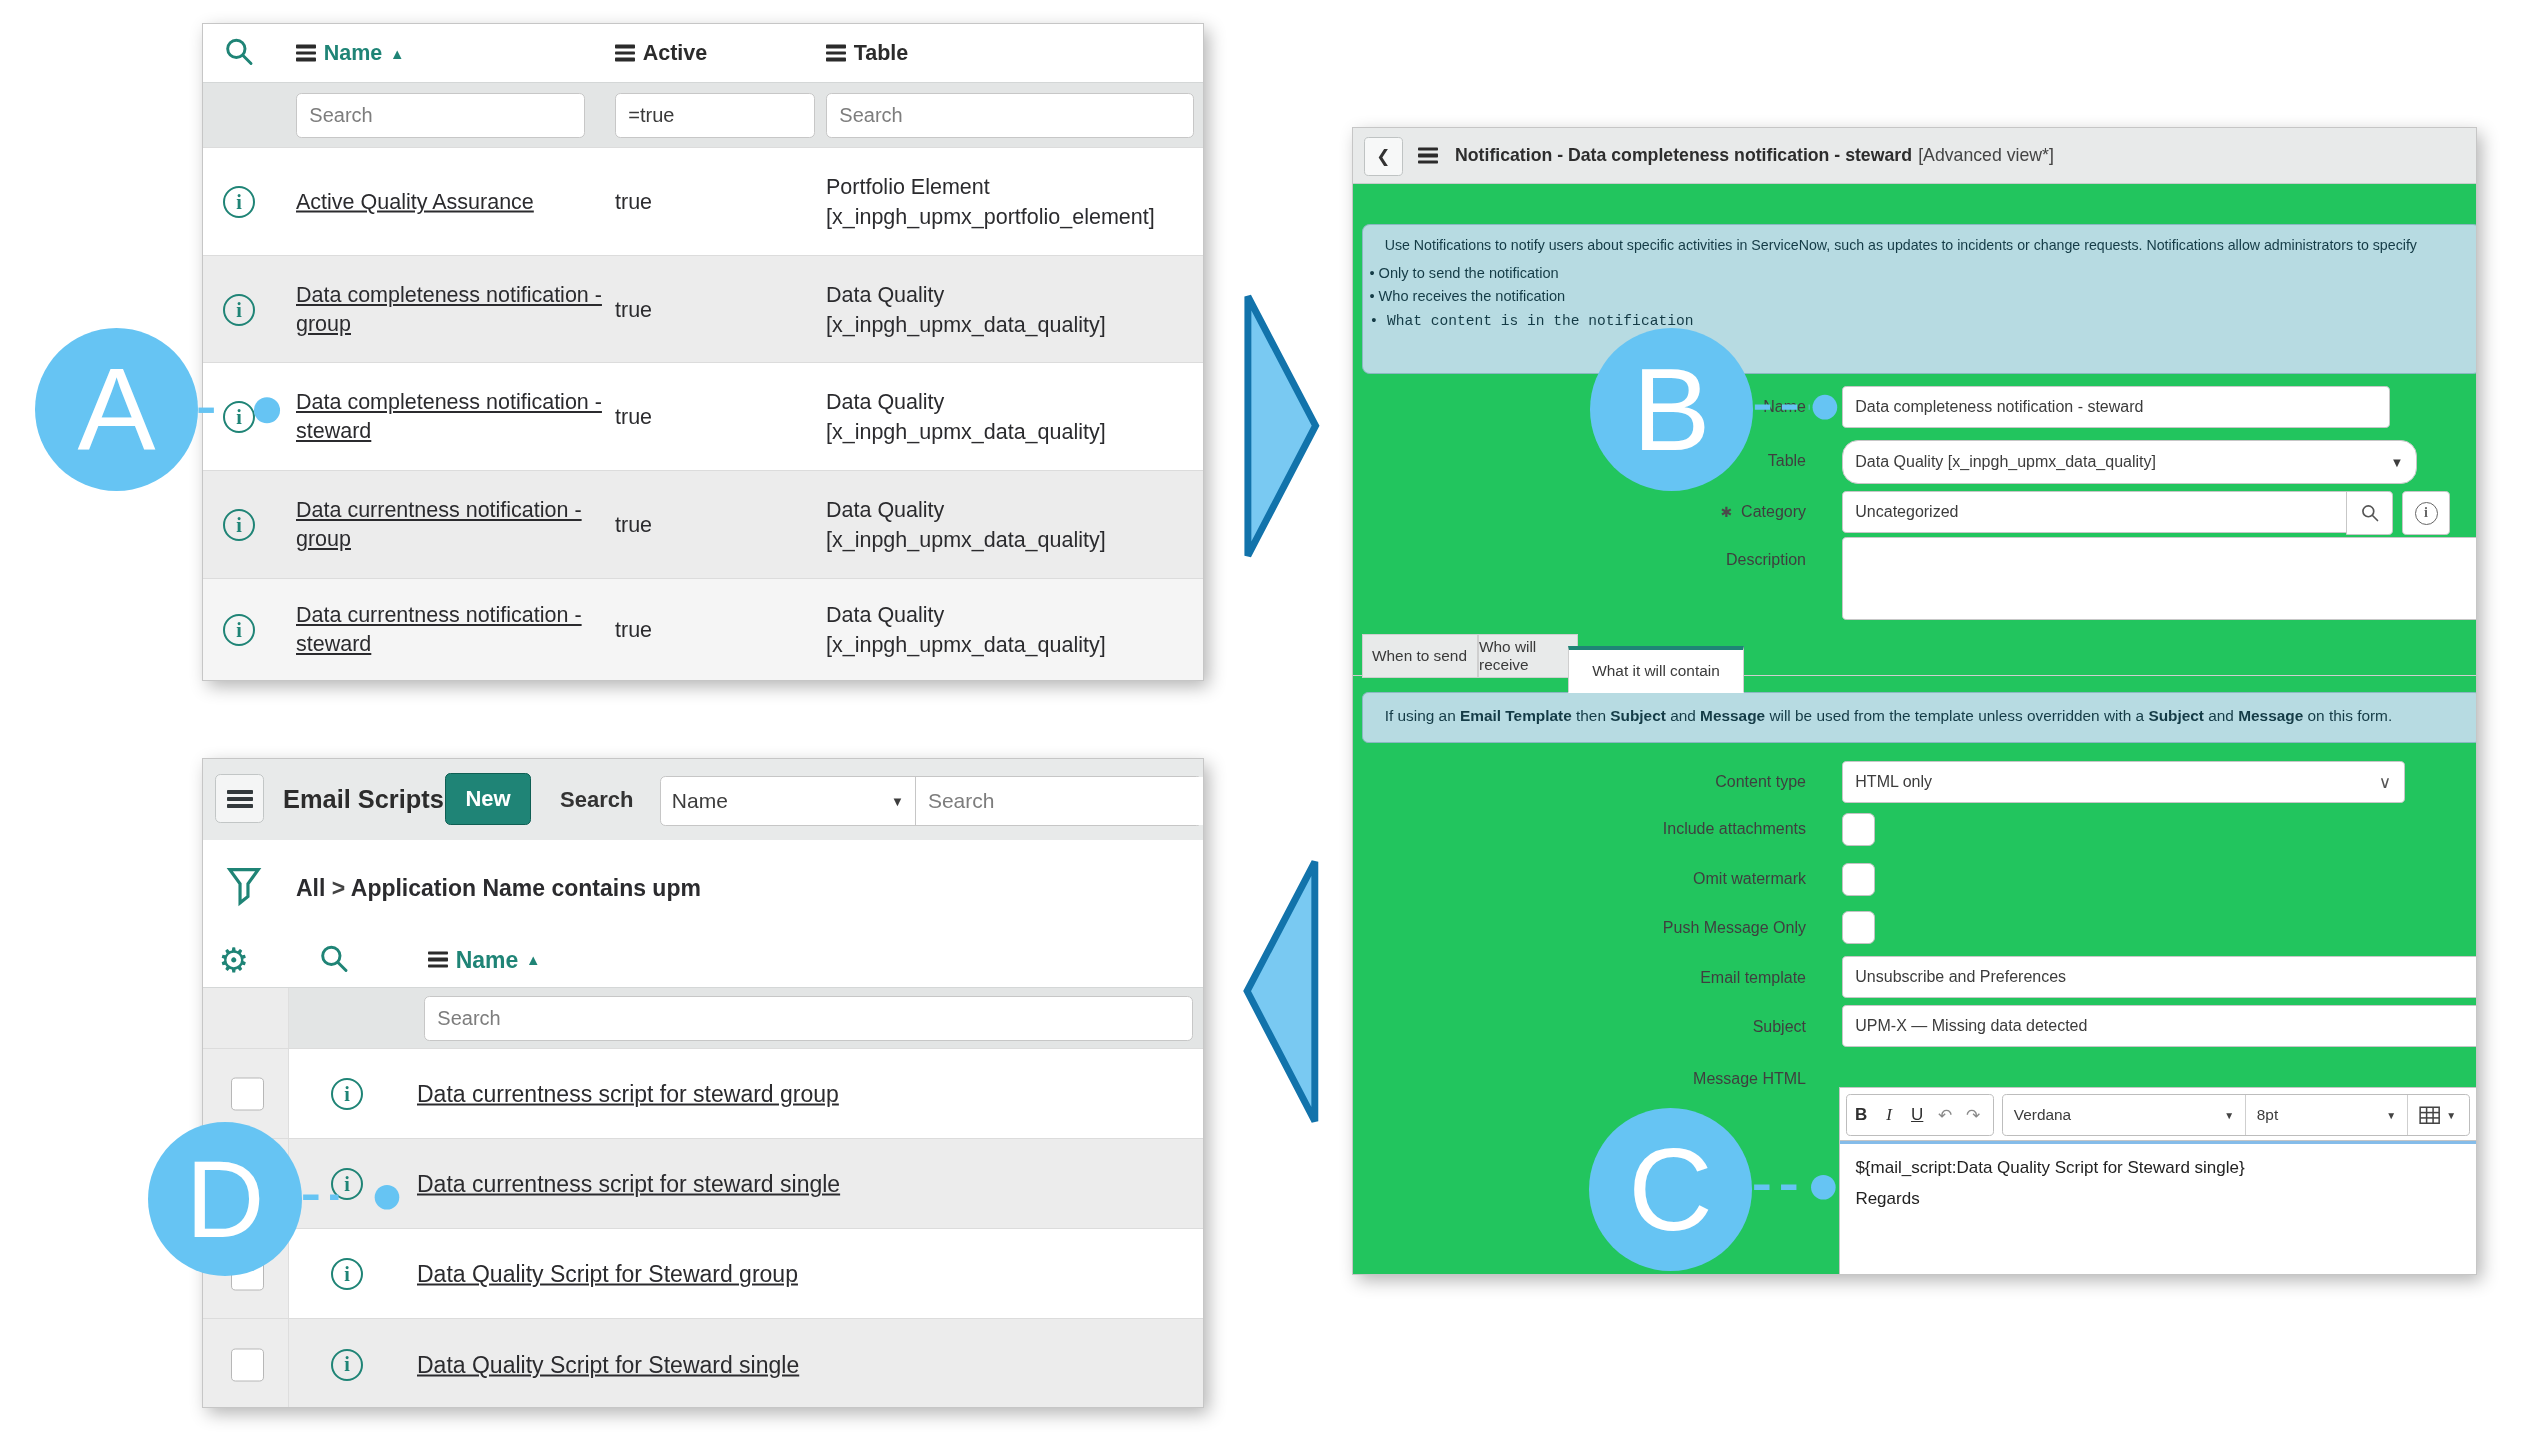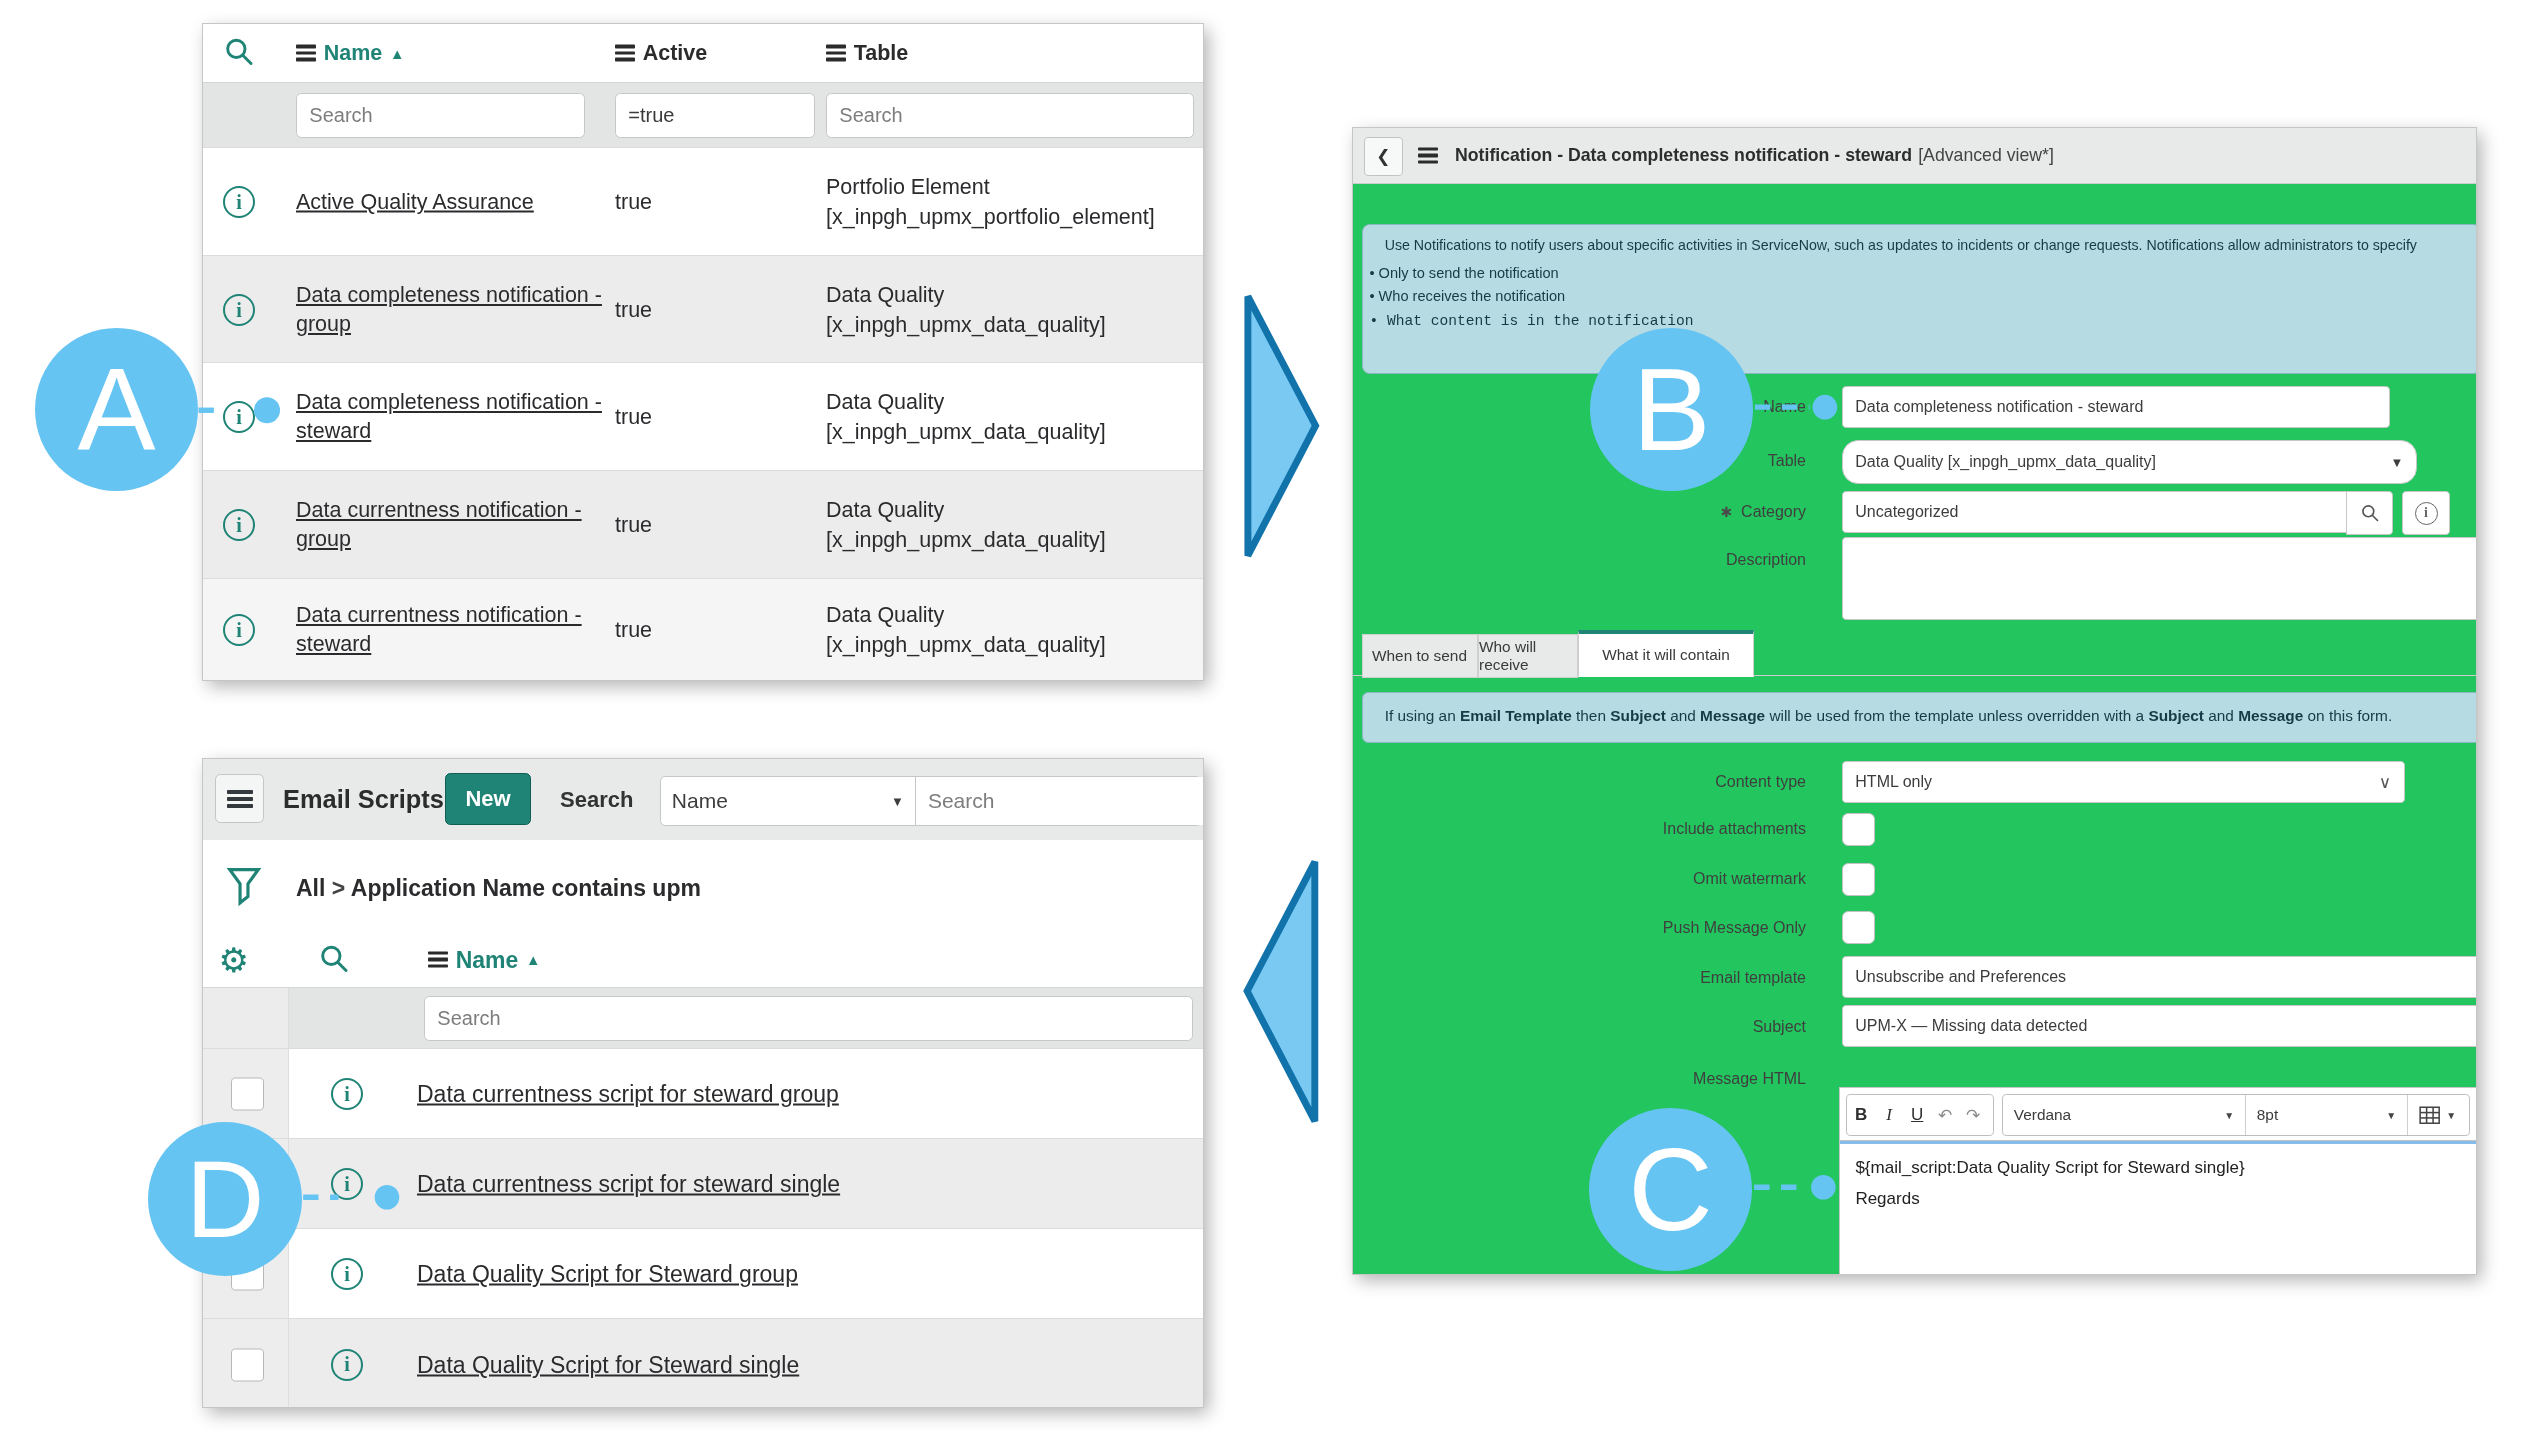--- a/index.html
+++ b/index.html
@@ -233,21 +233,21 @@
   <span class="sq-btn" style="left:1049px;top:363px;width:46px;">
     <span class="iicon" style="width:23px;height:23px;border-width:1.5px;border-color:#666;color:#666;font-size:14px;">i</span>
   </span>
 
   <div class="fl" style="left:268px;top:423px;">Description</div>
   <textarea class="abs" style="left: 489px; top: 409px; width: 651px; height: 83px; border-radius: 4.6px;"></textarea>
 
   <div class="tabline"></div>
   <div class="tab" style="left:8.5px;width:114px;">When to send</div>
   <div class="tab" style="left:125px;width:98px;">Who will receive</div>
-  <div class="tab active" style="left:225px;width:174px;">What it will contain</div>
+  <div class="tab active" style="left:215px;width:174px;margin-top:16px;">What it will contain</div>
 
   <div class="infobox" style="top:564px;height:49px;border-radius:6.2px;">
     <div class="line" style="top:14px;font-size:15.4px;"><span>If using an </span><span style="font-weight: 700;">Email Template</span><span> then </span><span style="font-weight: 700;">Subject</span><span> and </span><span style="font-weight: 700;">Message</span><span> will be used from the template unless overridden with a </span><span style="font-weight: 700;">Subject</span><span> and </span><span style="font-weight: 700;">Message</span><span> on this form.</span></div>
   </div>
 
   <div class="fl" style="left:268px;top:645px;">Content type</div>
   <div class="pb-select" style="top:633px;width:536px;height:40px;">
     <span>HTML only</span>
     <span style="font-size:17px;color:#555;">∨</span>
   </div>

